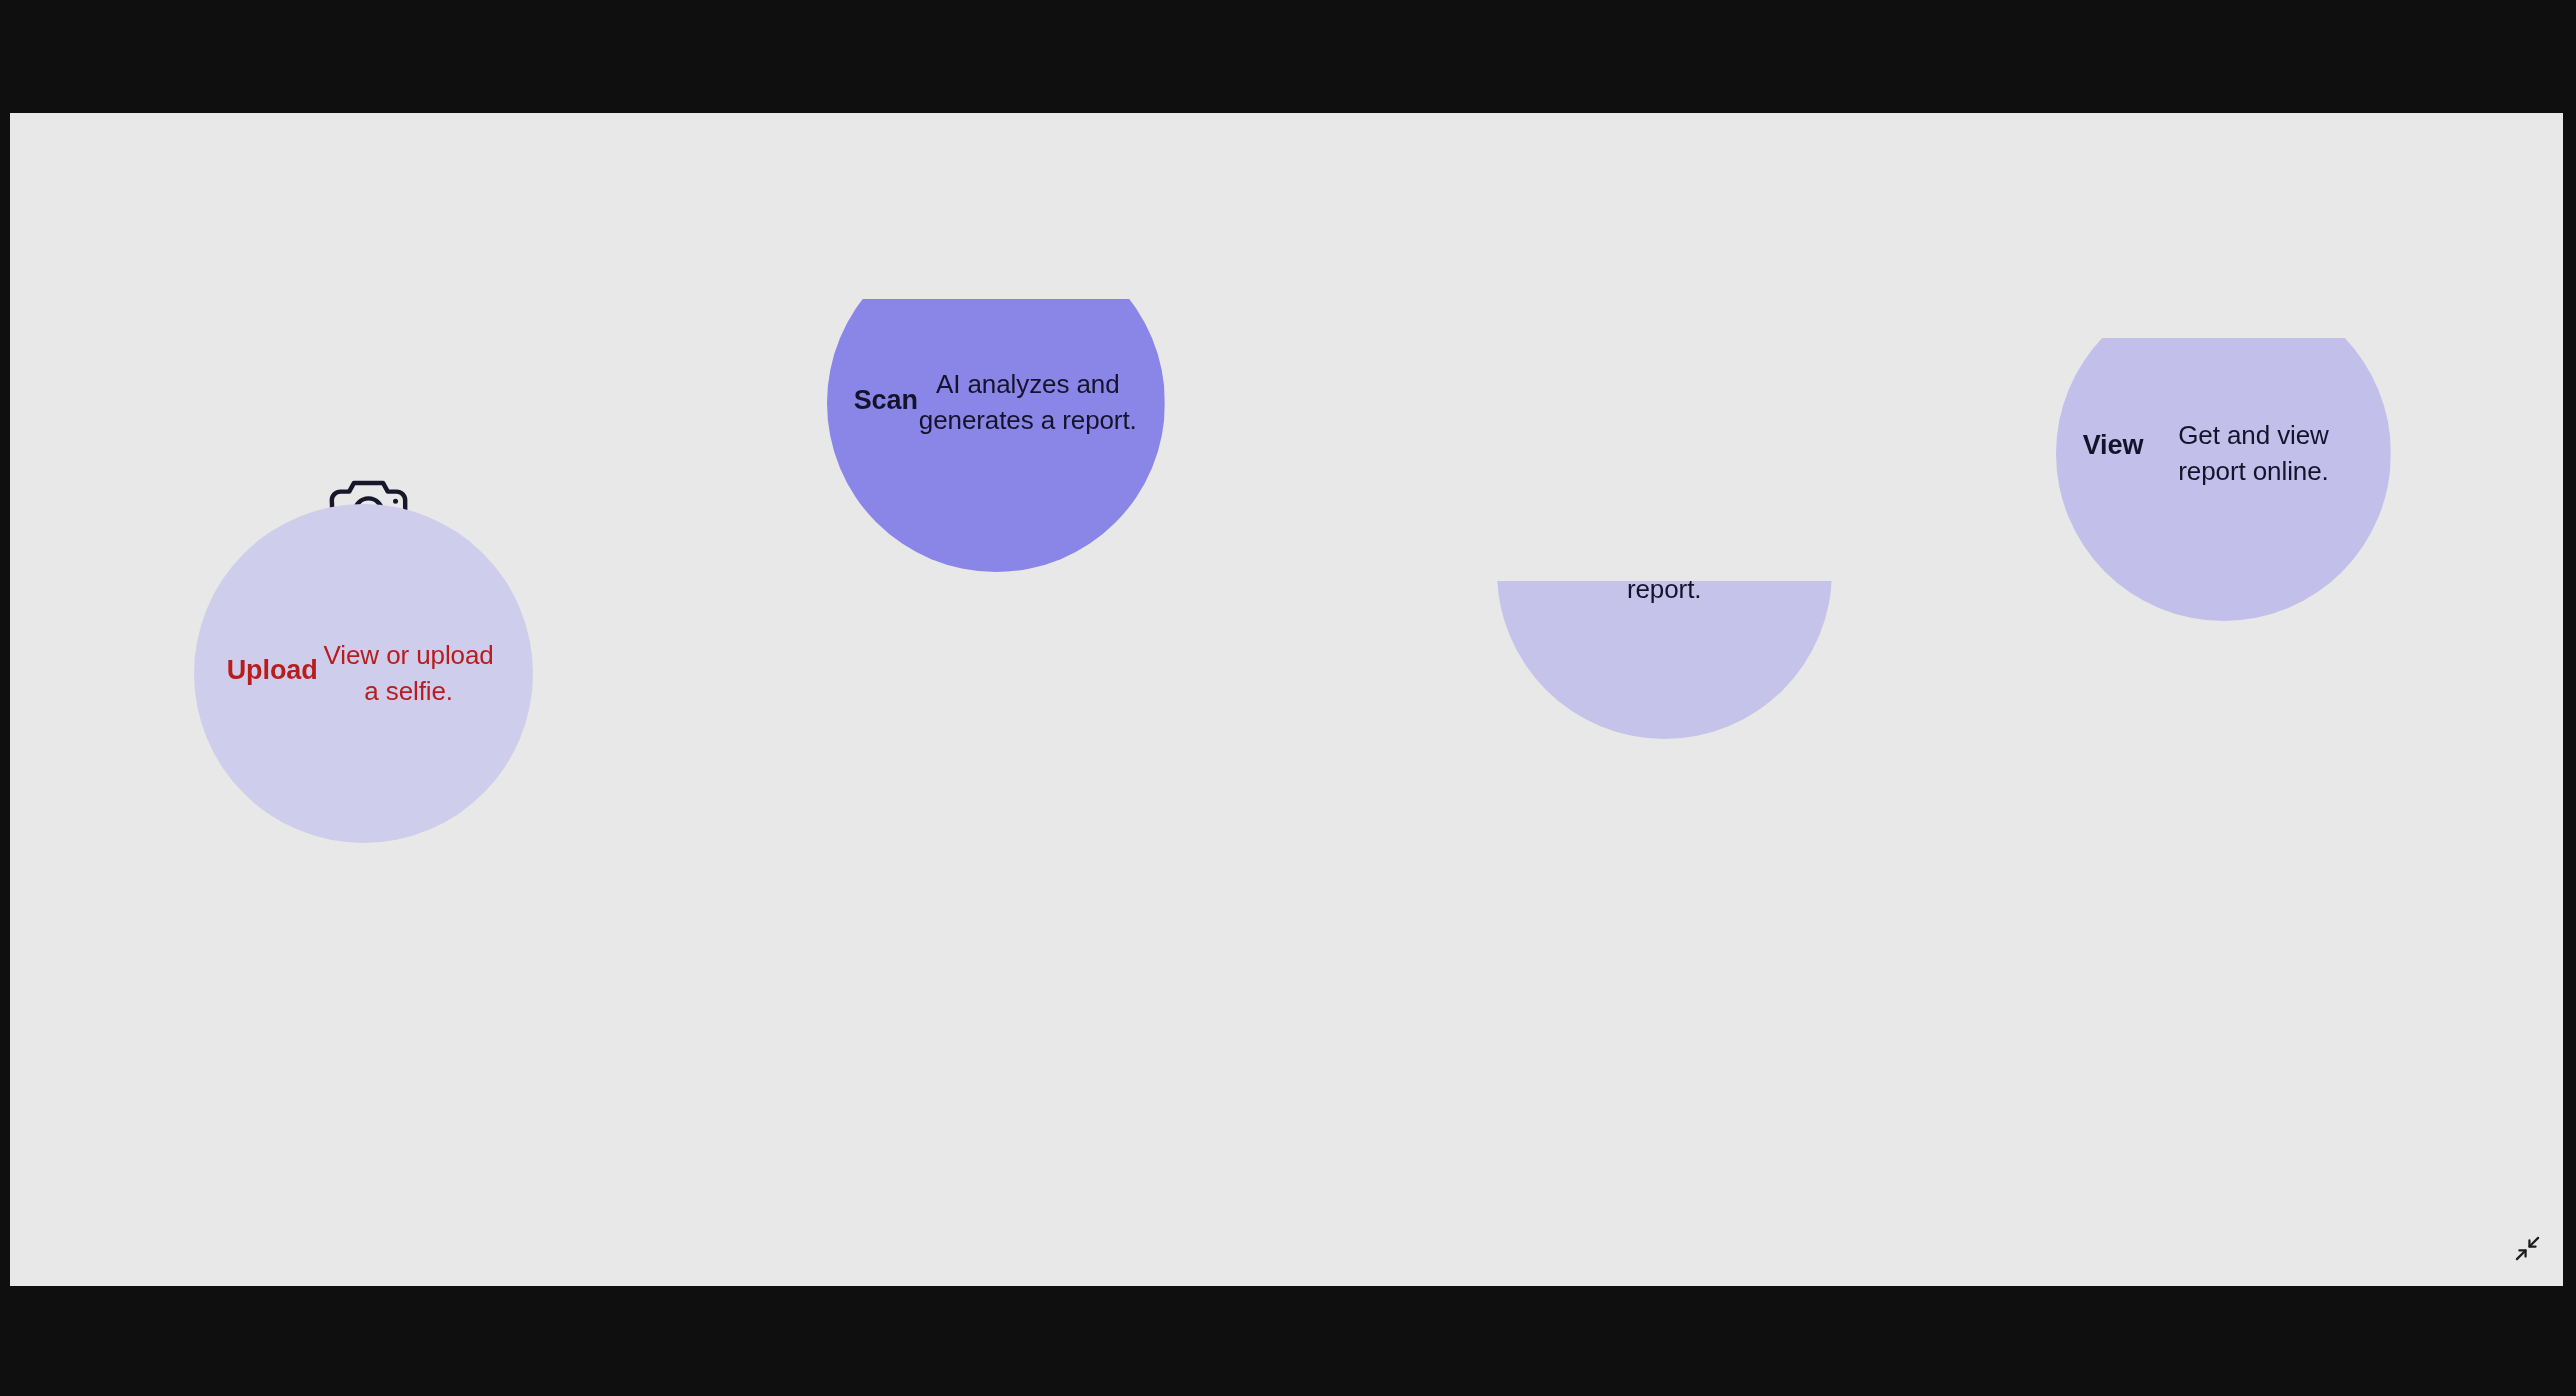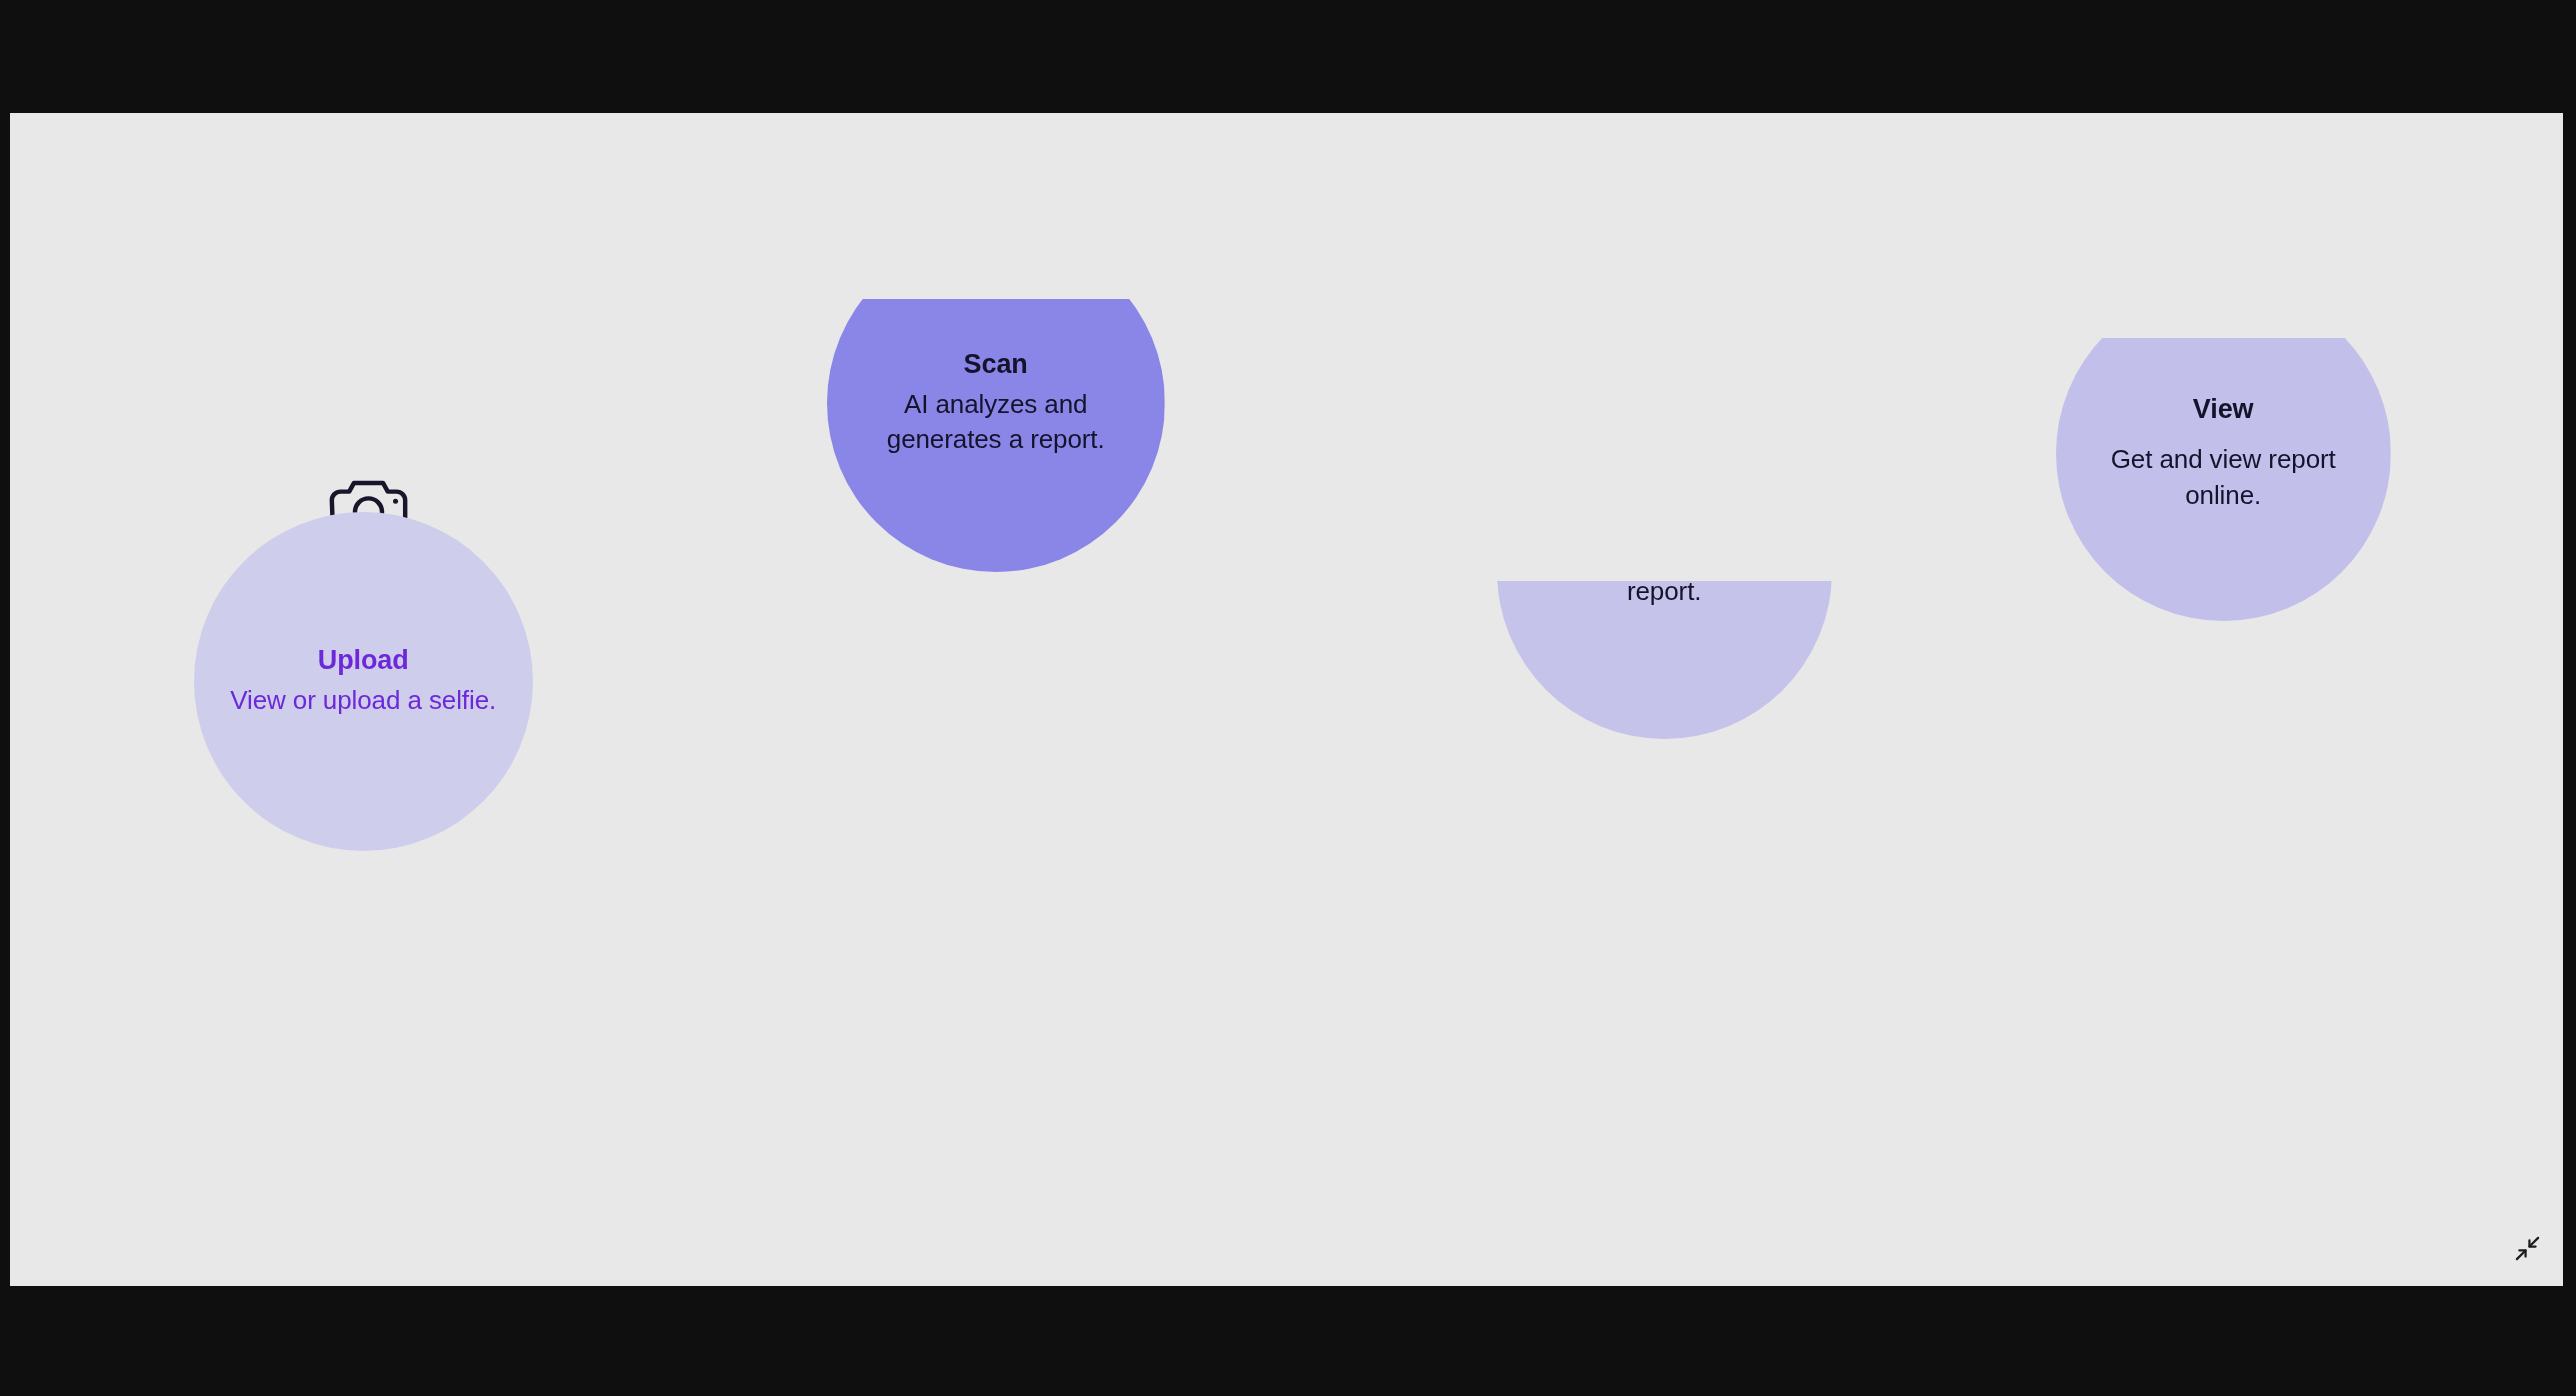--- a/index.html
+++ b/index.html
@@ -28,46 +28,46 @@
     height: 1173px;
     background: #e9e8e8;
     overflow: hidden;
   }
 
   
   .step {
     position: absolute;
     border-radius: 50%;
     display: flex;
-    flex-direction: column;
+    flex-direction: row;
     align-items: center;
     justify-content: center;
     box-sizing: border-box;
     text-align: center;
   }
 
   .step-title {
     font-weight: bold;
     line-height: 1.22;
     letter-spacing: -0.1px;
   }
 
   .step-desc {
     line-height: 1.37;
     letter-spacing: -0.1px;
   }
 
   
   #step-upload {
     left: 184px;
-    top: 399px;
+    top: 391px;
     width: 339px;
     height: 339px;
     background: #cfcdec;
-    color: #6d28d9;
+    color: #b91c1c;
     padding: 0 33px;
   }
   #step-upload .step-title { font-size: 27px; margin-bottom: 5.8px; }
   #step-upload .step-desc  { font-size: 26px; }
 
   
   #camera-icon {
     position: absolute;
     left: 317px;
     top: 366px;

